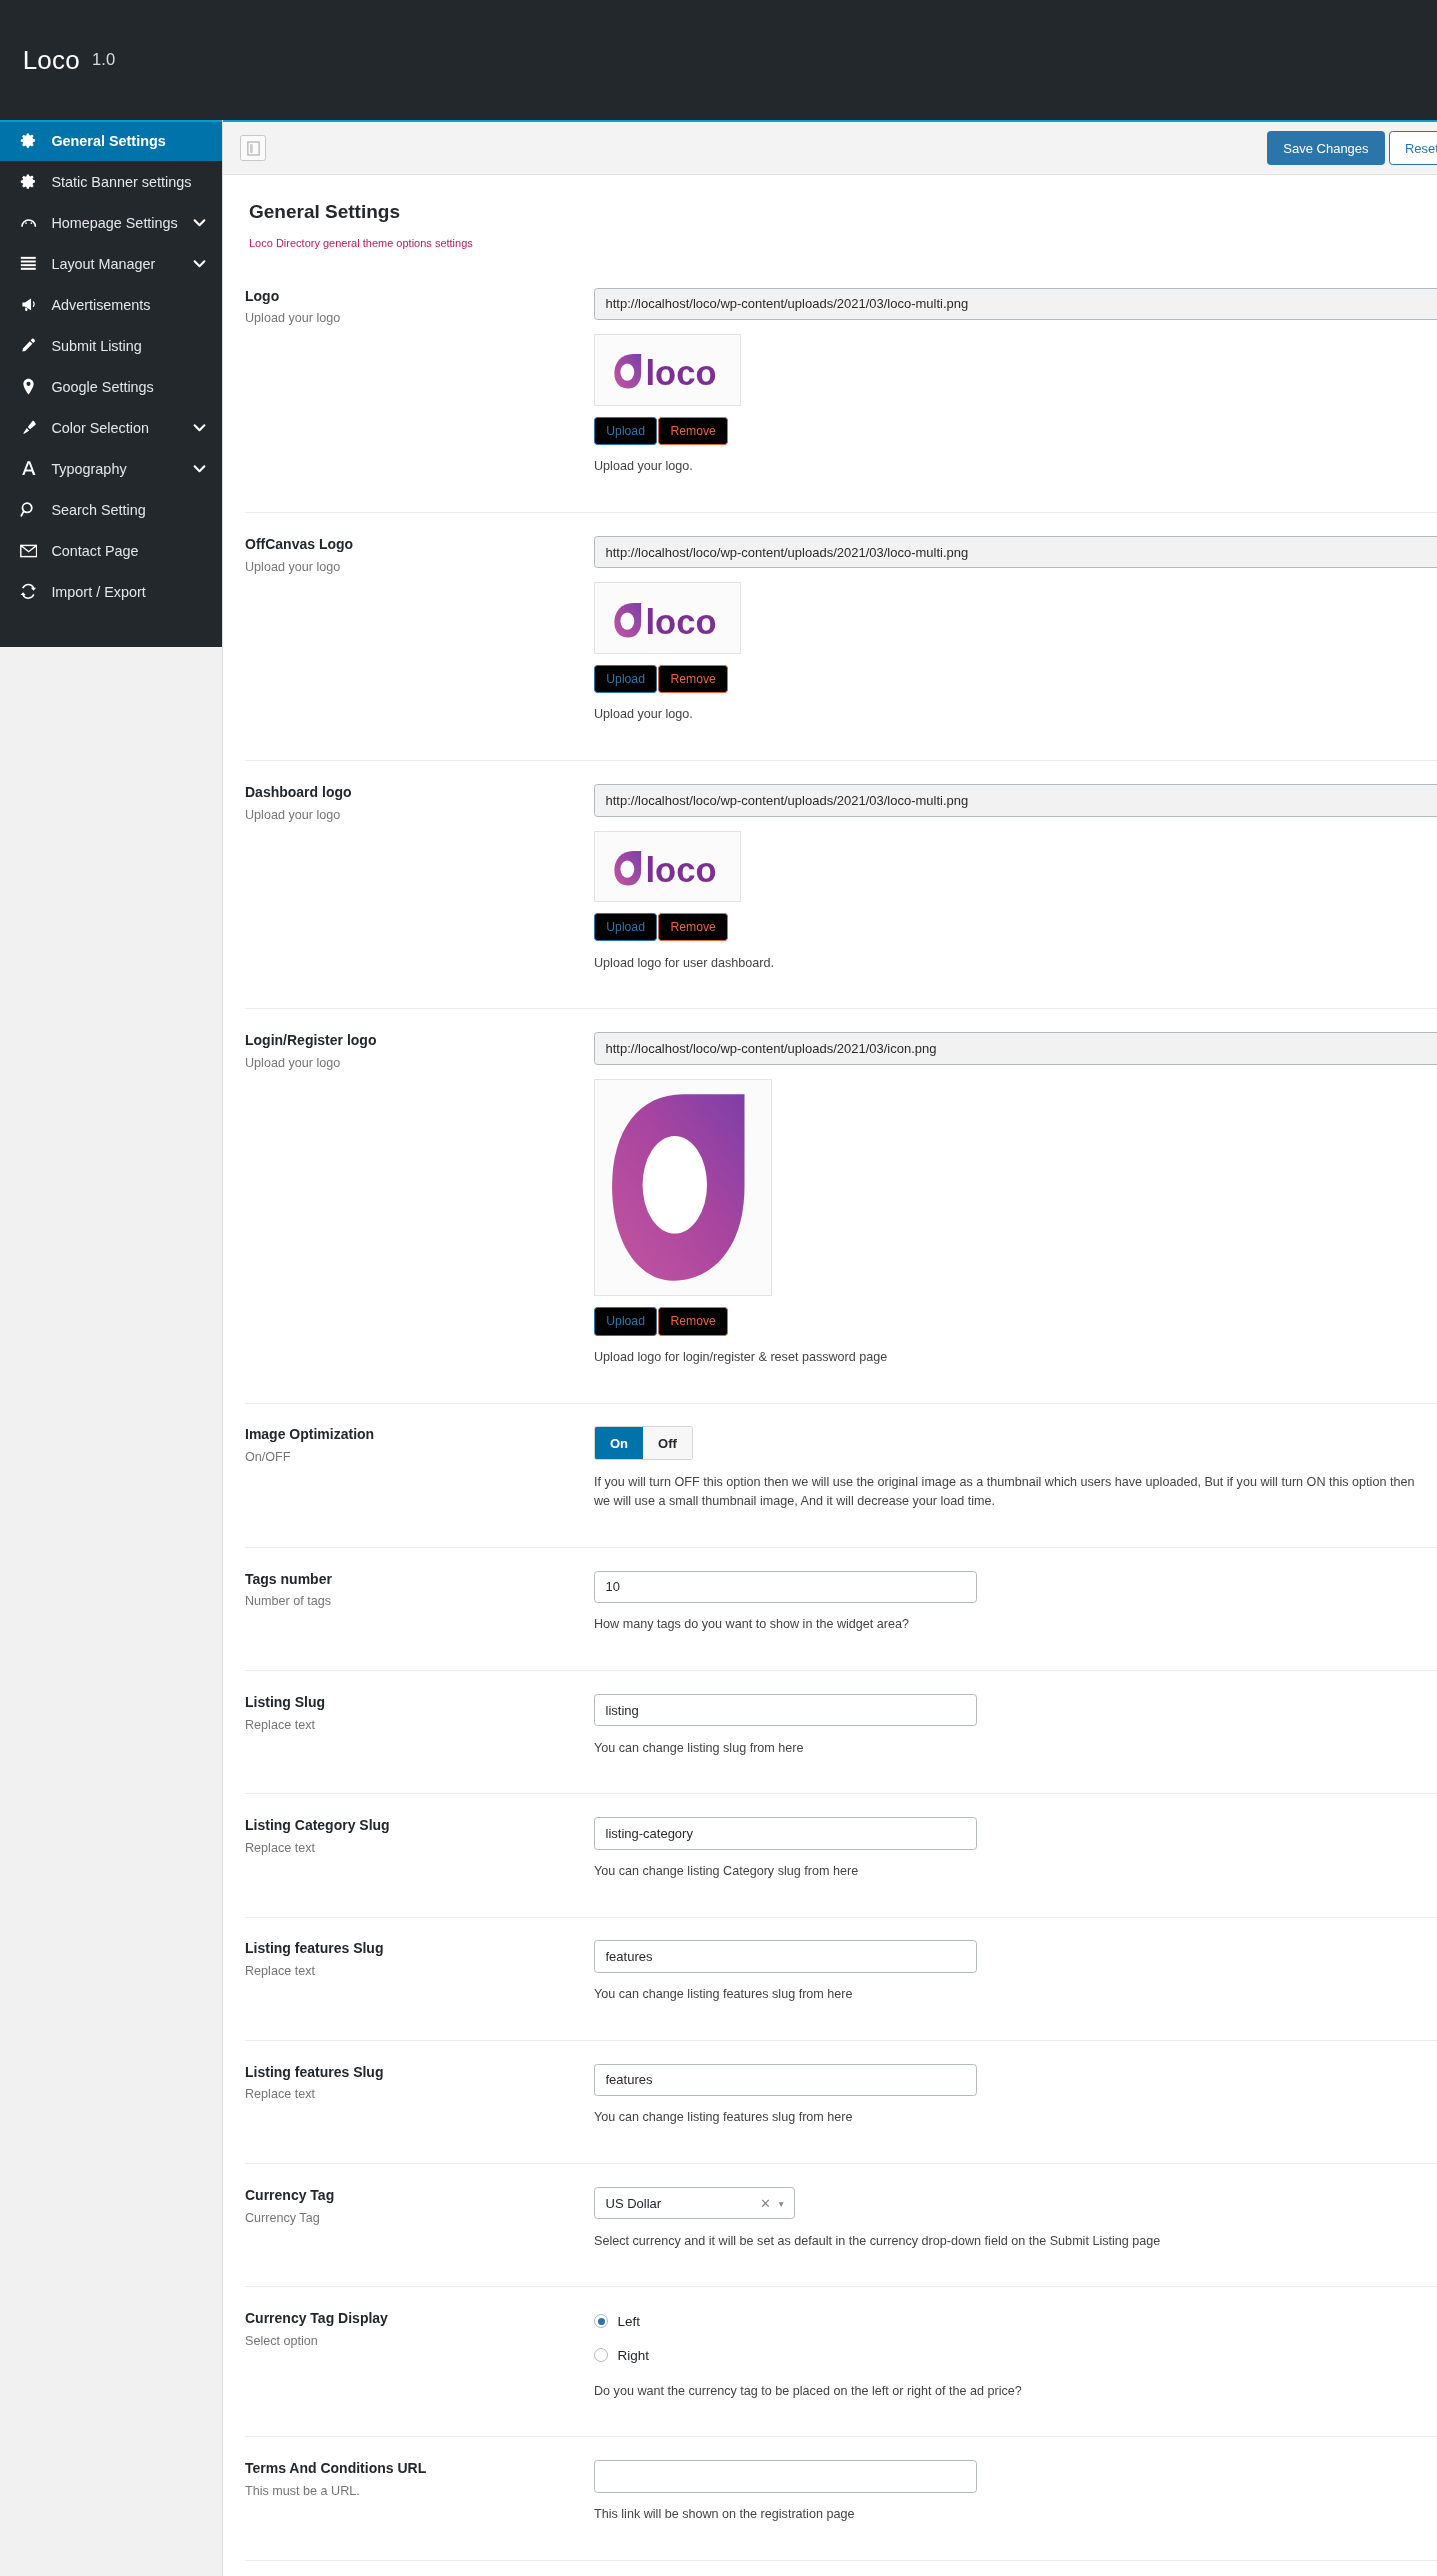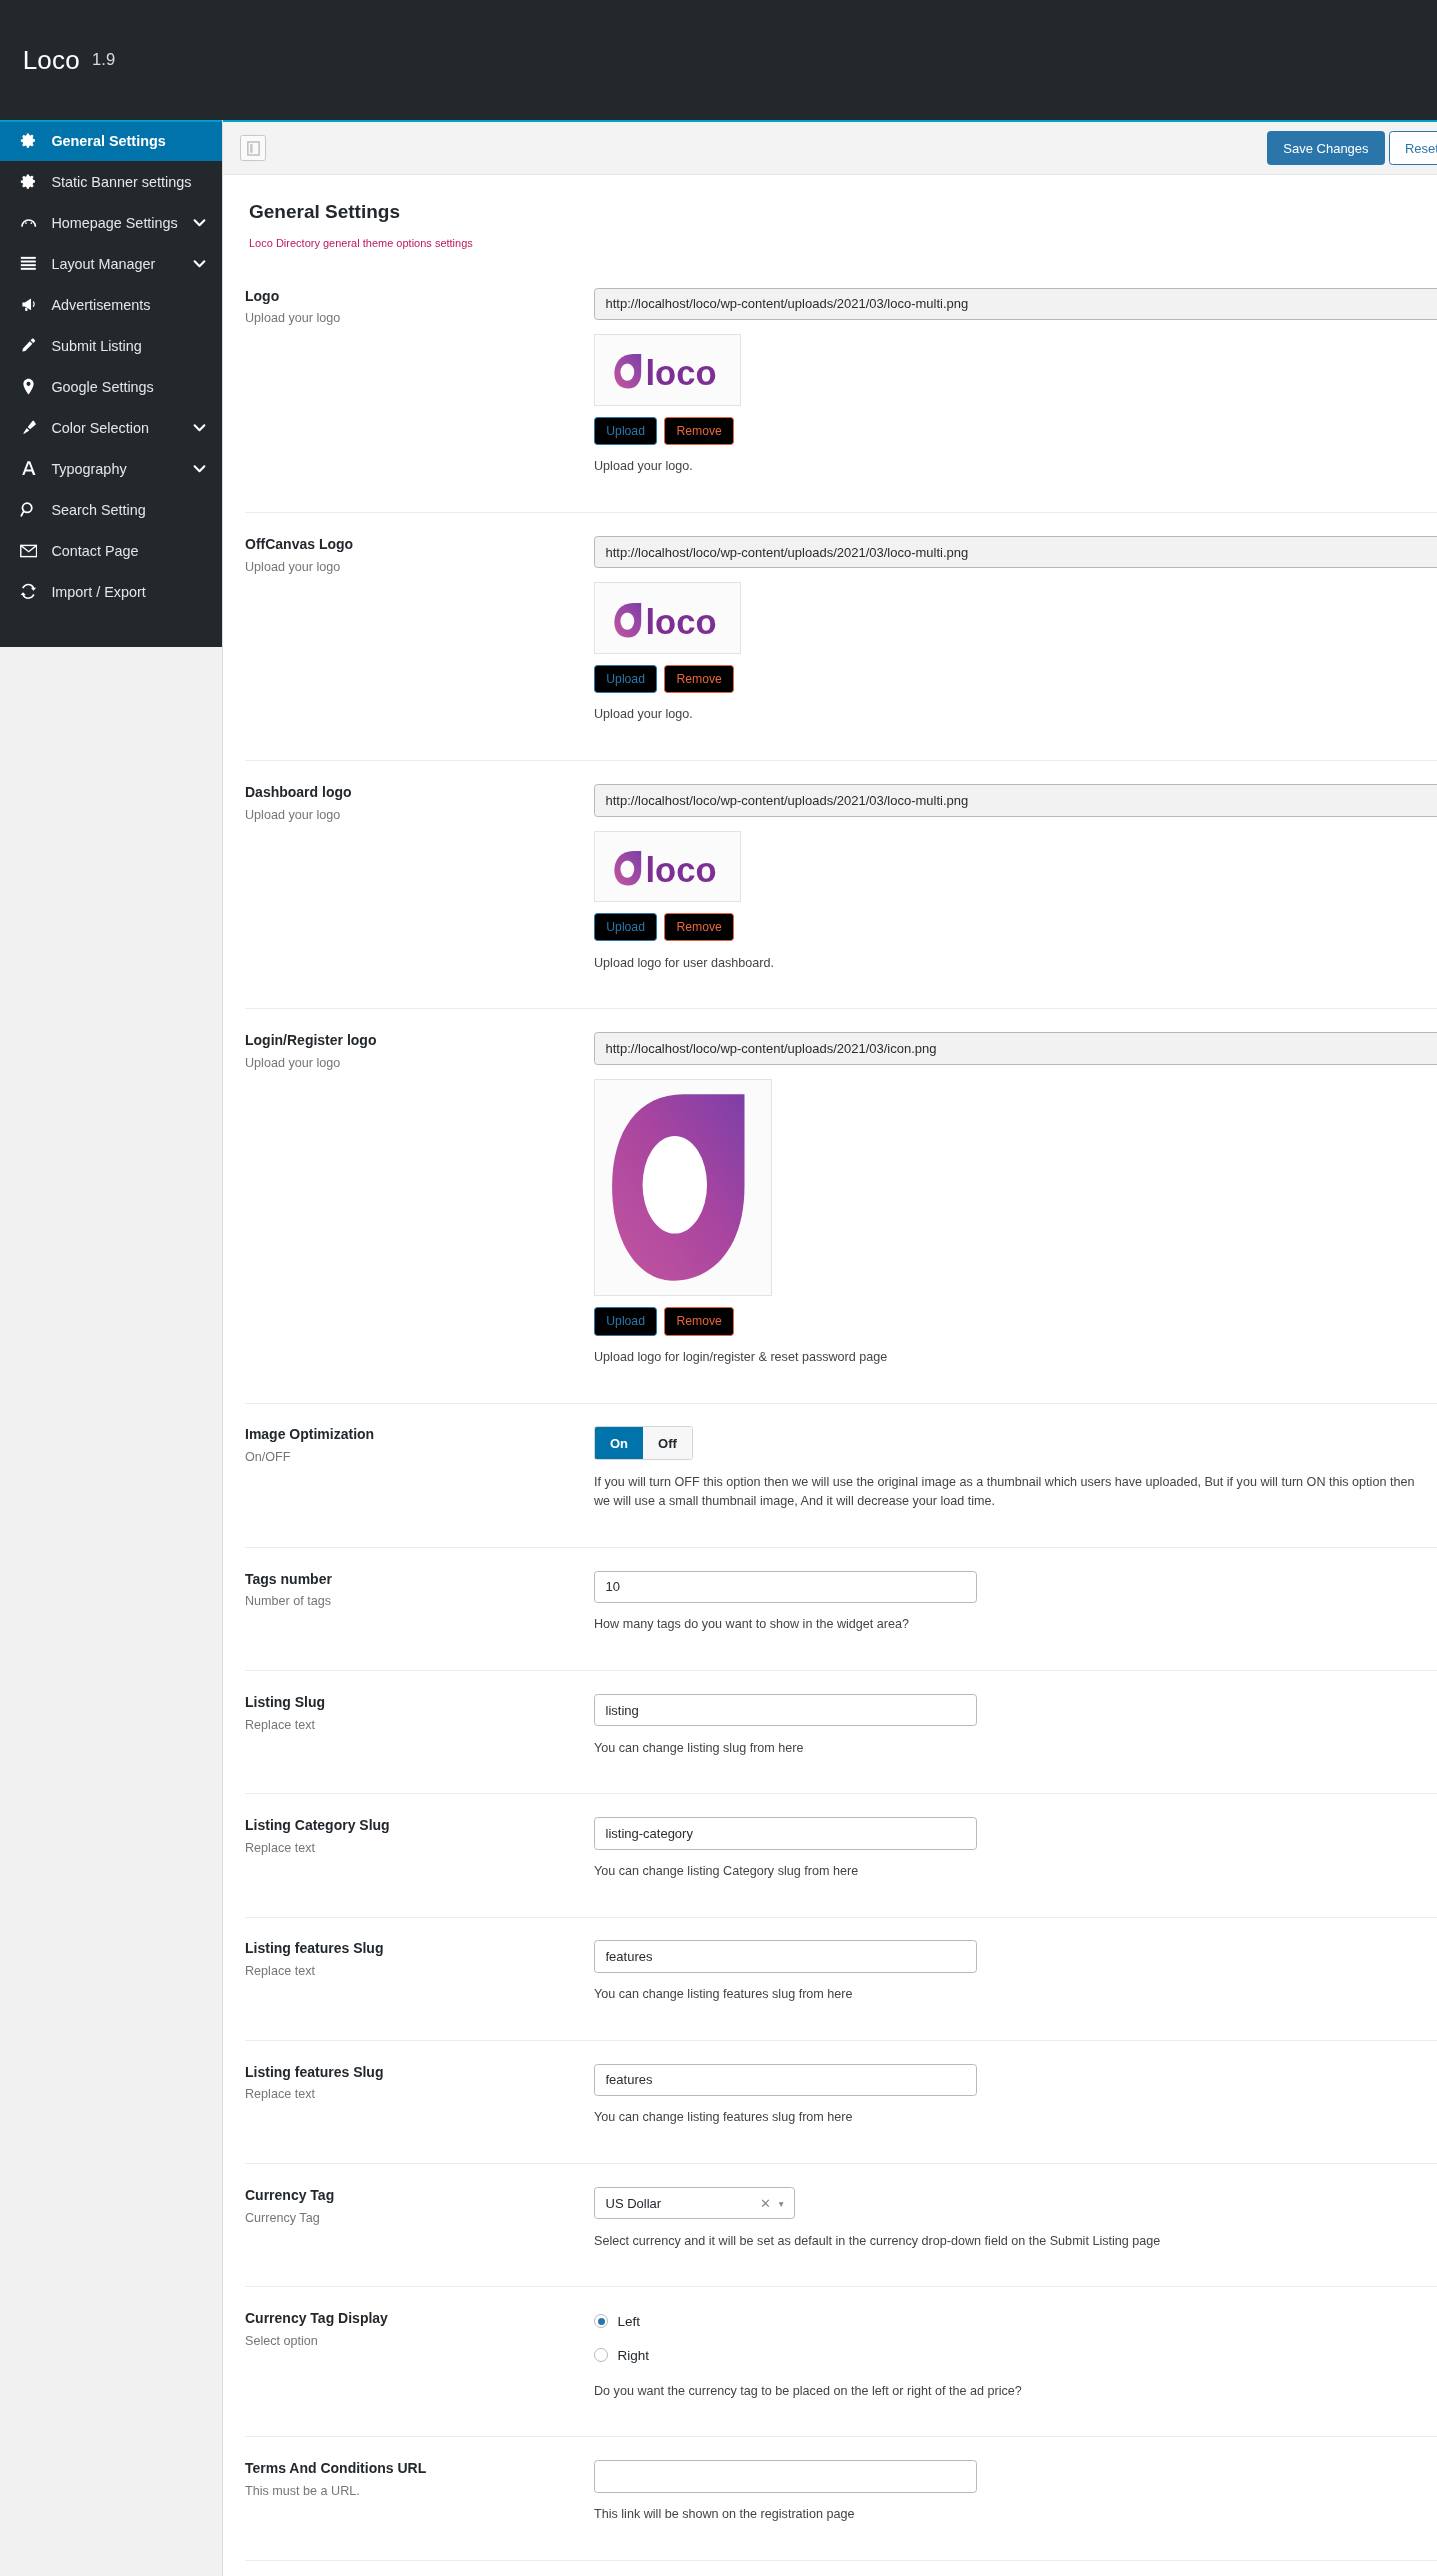--- a/index.html
+++ b/index.html
@@ -167,21 +167,21 @@
   .mini-btn {
     font-family:"Liberation Sans", sans-serif;
     font-size: 12.2px;
     padding: 6.1px 11.3px;
     border-radius: 3.5px;
     background:#000000;
     cursor:pointer;
     border:0.9px solid #2a76ab;
     color:#2a76ab;
   }
-  .mini-btn.danger { border-color:#e9643c; color:#e9643c; margin-left: 7px; }
+  .mini-btn.danger { border-color:#e9643c; color:#e9643c; margin-left: 1px; }
 
   
   .toggle {
     display:inline-flex;
     border:0.9px solid #d4d4d4;
     border-radius:2.6px;
     overflow:hidden;
   }
   .toggle span {
     font-size: 13px;
@@ -224,21 +224,21 @@
   }
   .radio-label { font-size: 13.5px; color:#23282d; }
 </style>
 </head>
 <body>
 
 <div class="page">
 
   <div class="topbar">
     <span class="brand-name">Loco</span>
-    <span class="brand-version">1.9</span>
+    <span class="brand-version">1.0</span>
   </div>
 
   <div class="body-wrap">
 
     <nav class="sidebar" id="sidebar">
         <div class="nav-item active">
           <span class="nav-ico">
             <svg width="16.6" height="16.6" viewBox="0 0 20 20" fill="currentColor">
               <path d="M10 6.6a3.4 3.4 0 100 6.8 3.4 3.4 0 000-6.8zm0 5.2a1.8 1.8 0 110-3.6 1.8 1.8 0 010 3.6z"></path>
               <path d="M18 11.4v-2.8l-2.2-.38a6.2 6.2 0 00-.62-1.5l1.28-1.82-1.98-1.98-1.82 1.28a6.2 6.2 0 00-1.5-.62L10.78 1.8H8.22l-.38 2.2a6.2 6.2 0 00-1.5.62L4.52 3.34 2.54 5.32l1.28 1.82a6.2 6.2 0 00-.62 1.5L1 9.02v2.8l2.2.38c.14.53.35 1.03.62 1.5l-1.28 1.82 1.98 1.98 1.82-1.28c.47.27.97.48 1.5.62l.38 2.2h2.56l.38-2.2c.53-.14 1.03-.35 1.5-.62l1.82 1.28 1.98-1.98-1.28-1.82c.27-.47.48-.97.62-1.5L18 11.4z"></path>

